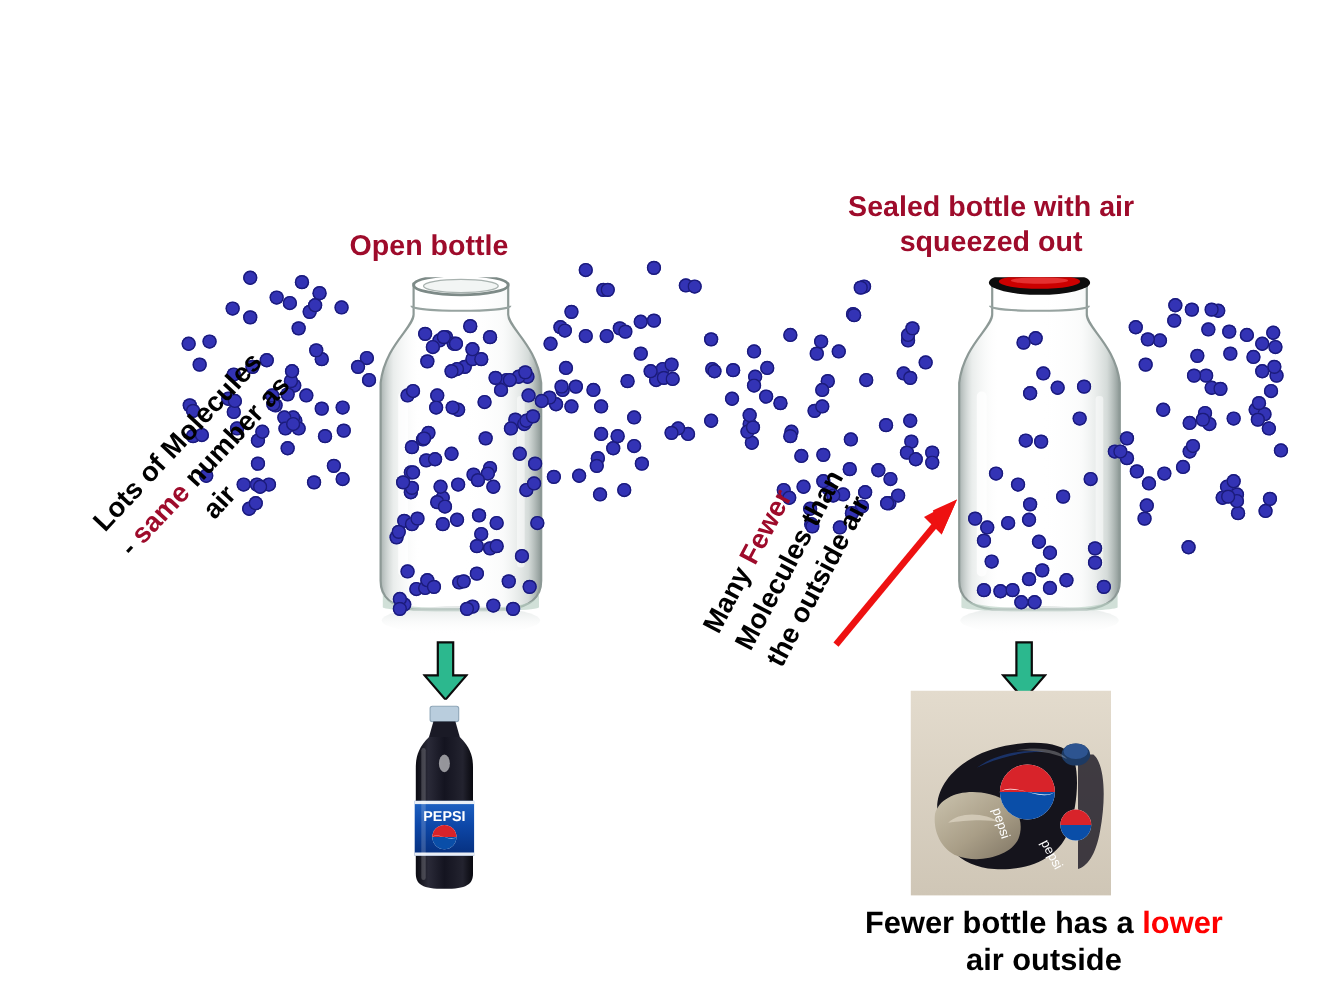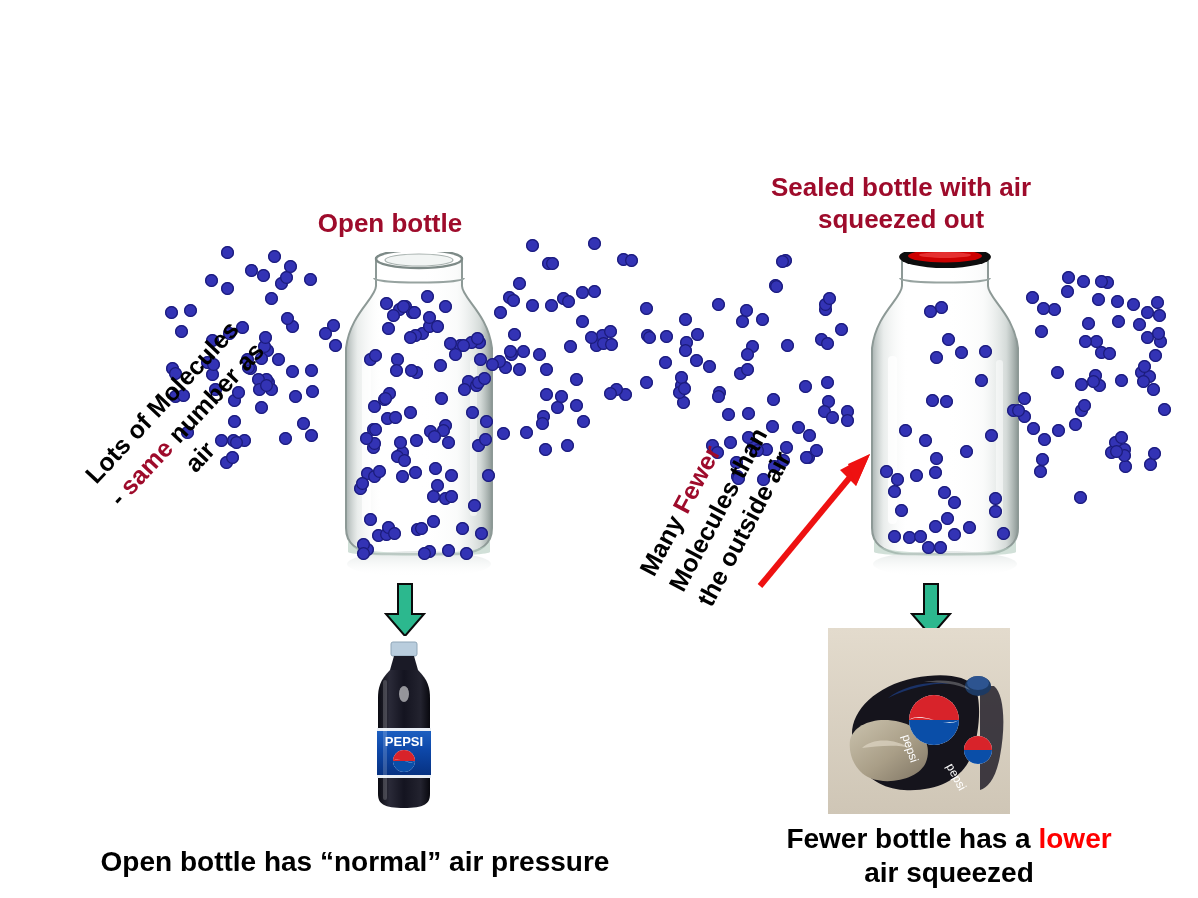--- a/index.html
+++ b/index.html
@@ -690,20 +690,19 @@
 
       <text x="74" y="108" font-family="'Liberation Sans',sans-serif" font-size="12" fill="#ffffff" transform="rotate(72 74 108)">pepsi</text>
       <text x="118" y="138" font-family="'Liberation Sans',sans-serif" font-size="12" fill="#ffffff" transform="rotate(62 118 138)">pepsi</text>
 
       <path d="M60,70 C76,58 100,52 126,56 C112,54 84,58 60,70 Z" fill="#1b3a7a" opacity="0.8"></path>
 
       <path d="M96,54 C118,50 136,54 142,62 C130,56 112,54 96,54 Z" fill="#ffffff" opacity="0.25"></path>
     </svg>
   </div>
 
-  <div id="caption-left" class="caption">Open bottle has “normal” air pressure</div>
 
   <div id="caption-right" class="caption">
     <span>Fewer bottle has a </span><span class="hl-red">lower</span><br>
-    <span>air squeezed</span>
+    <span>air outside</span>
   </div>
 
 </div>
 
 </body></html>

